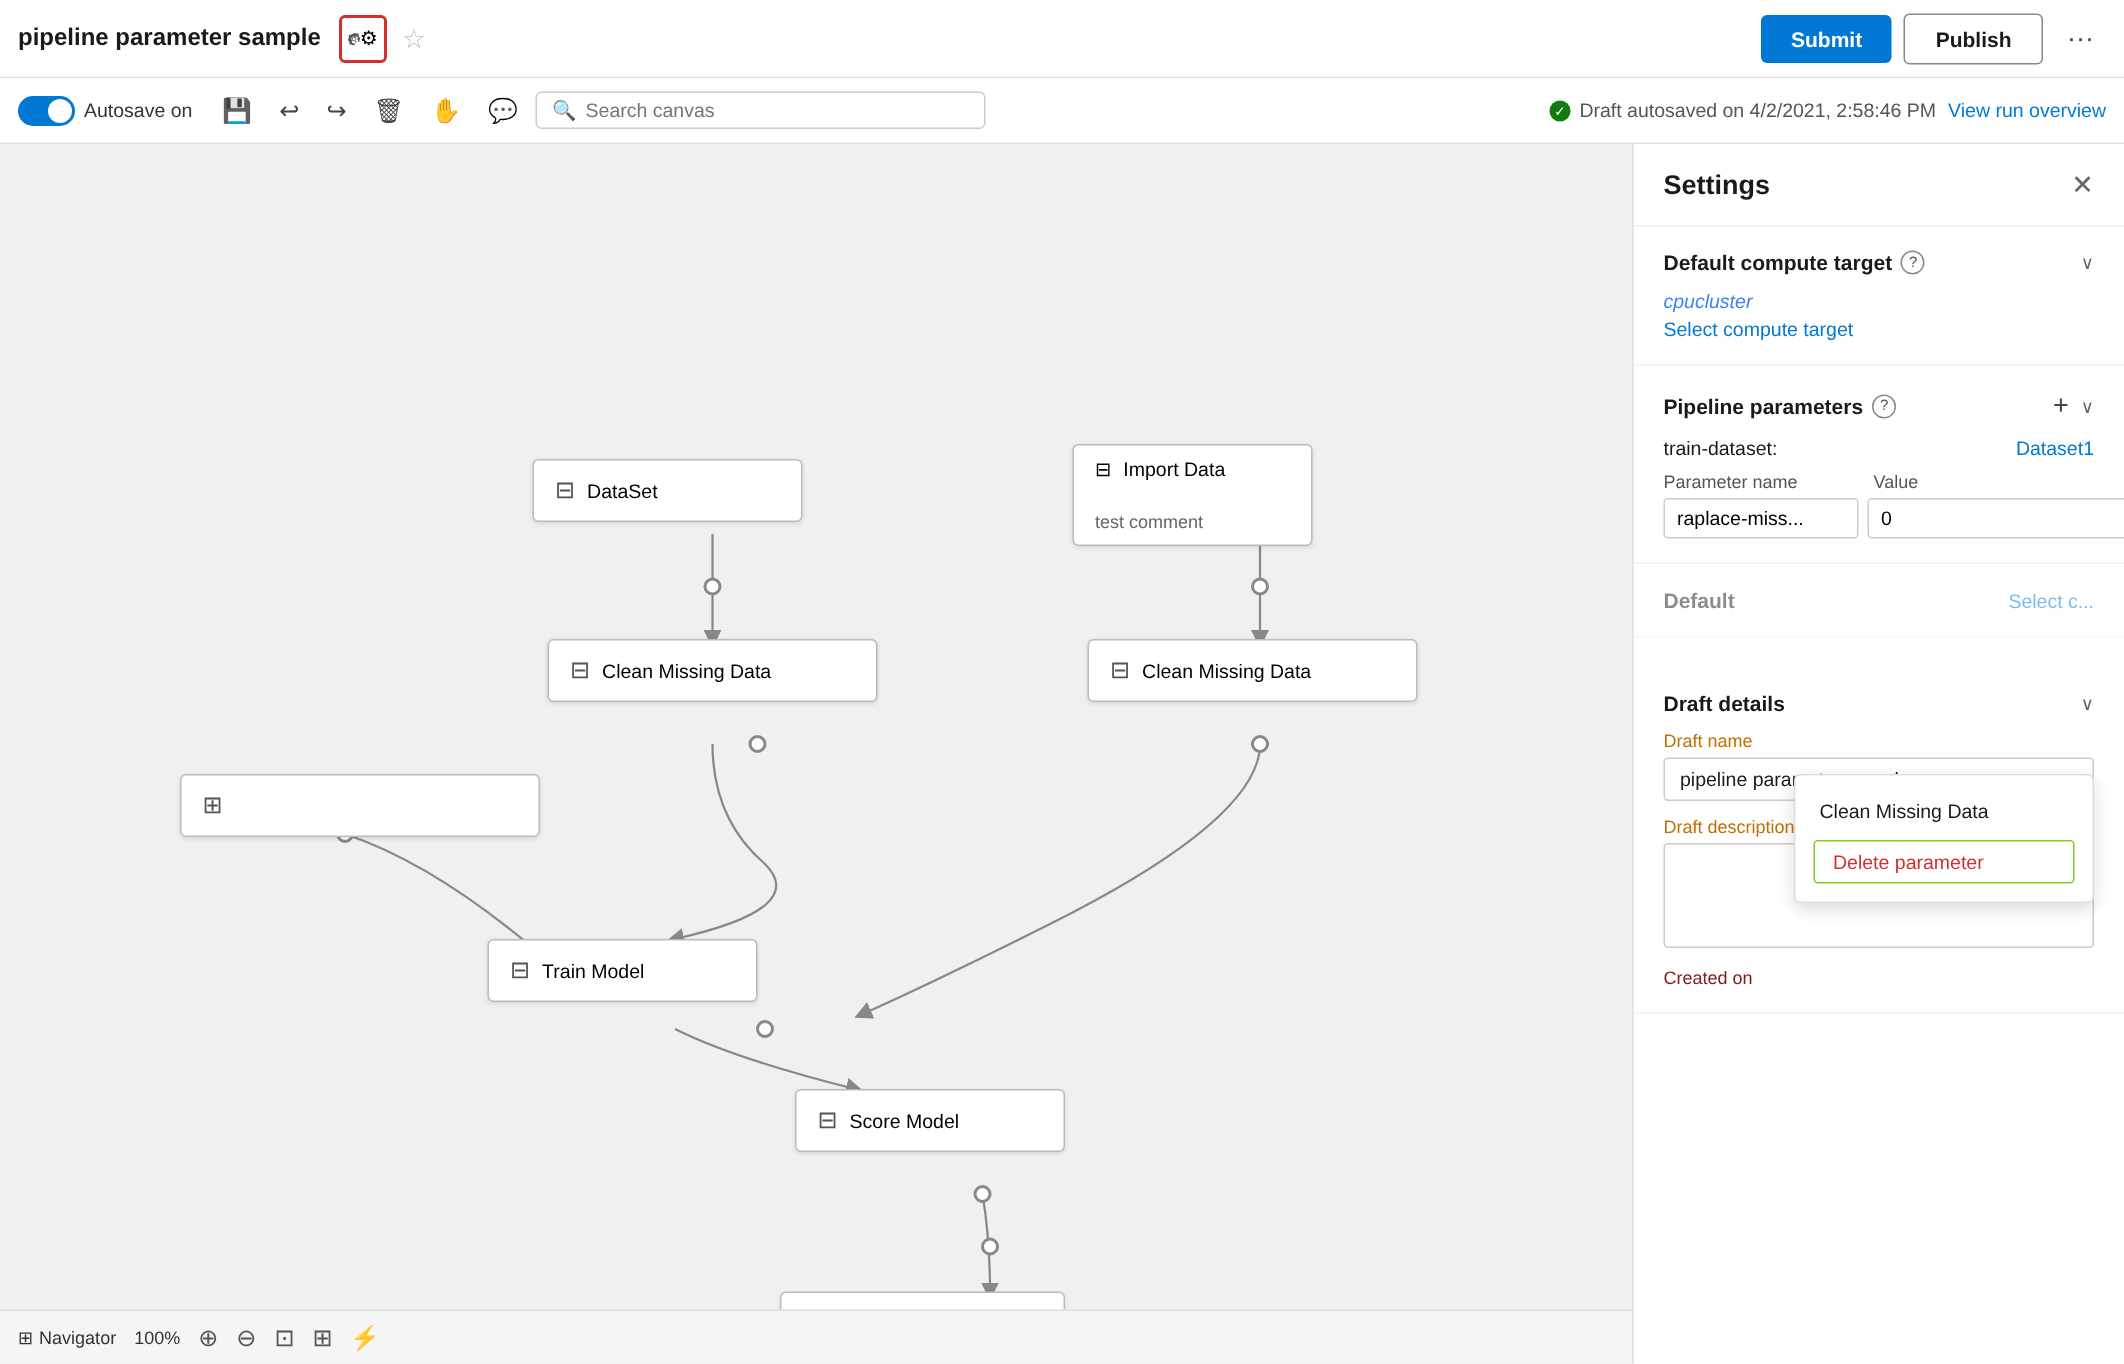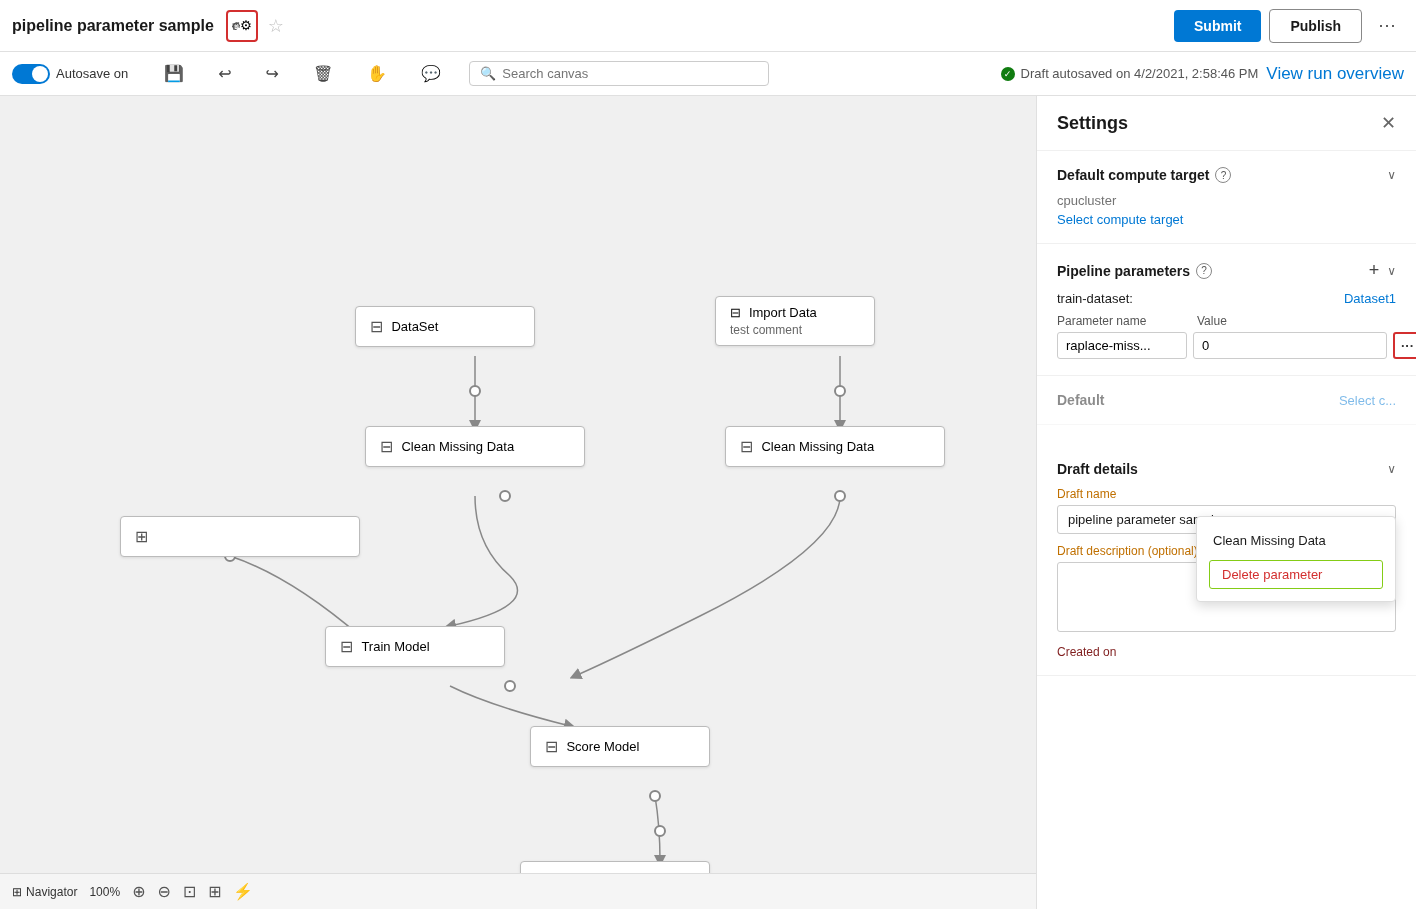--- a/index.html
+++ b/index.html
@@ -32,21 +32,21 @@
       padding: 8px 20px; font-size: 14px; font-weight: 600; cursor: pointer;
     }
     .more-btn {
       background: none; border: none; cursor: pointer; font-size: 18px; color: #444; padding: 4px 8px;
     }
 
     
     .toolbar {
       display: flex; align-items: center; height: 44px;
       background: #fff; border-bottom: 1px solid #e0e0e0;
-      padding: 0 12px; gap: 22px;
+      padding: 0 12px; gap: 6px;
     }
     .autosave-toggle {
       display: flex; align-items: center; gap: 6px; margin-right: 8px;
     }
     .toggle-switch {
       width: 38px; height: 20px; background: #0078d4; border-radius: 10px;
       position: relative; cursor: pointer;
     }
     .toggle-switch::after {
       content: ''; position: absolute; width: 16px; height: 16px;
@@ -68,21 +68,21 @@
     .toolbar-right {
       margin-left: auto; display: flex; align-items: center; gap: 8px;
     }
     .autosave-status {
       display: flex; align-items: center; gap: 6px; font-size: 13px; color: #555;
     }
     .status-dot {
       width: 14px; height: 14px; border-radius: 50%; background: #107c10;
       display: flex; align-items: center; justify-content: center; color: #fff; font-size: 9px;
     }
-    .view-run-link { color: #0078d4; text-decoration: none; font-size: 17px; cursor: pointer; }
+    .view-run-link { color: #0078d4; text-decoration: none; font-size: 13px; cursor: pointer; }
 
     
     .main-area {
       display: flex; height: calc(909px - 96px);
     }
 
     
     .canvas {
       flex: 1; background: #f0f0f0; position: relative; overflow: hidden;
     }
@@ -112,21 +112,21 @@
       background: none; border: none; cursor: pointer; font-size: 12px;
       display: flex; align-items: center; gap: 4px; color: #333;
     }
     .zoom-level { font-size: 12px; color: #333; cursor: pointer; }
     .bottom-tool-btn {
       background: none; border: none; cursor: pointer; font-size: 16px; color: #555;
     }
 
     
     .settings-panel {
-      width: 380px; background: #fff; border-left: 1px solid #e0e0e0;
+      width: 328px; background: #fff; border-left: 1px solid #e0e0e0;
       overflow-y: auto; position: relative;
       height: 100%;
     }
     .settings-header {
       display: flex; align-items: center; justify-content: space-between;
       padding: 16px 20px; border-bottom: 1px solid #f0f0f0;
     }
     .settings-title { font-size: 18px; font-weight: 600; color: #1a1a1a; }
     .close-btn {
       background: none; border: none; cursor: pointer; font-size: 18px; color: #666;
@@ -141,21 +141,21 @@
       display: flex; align-items: center; gap: 6px;
     }
     .section-title { font-size: 14px; font-weight: 600; color: #1a1a1a; }
     .help-icon {
       width: 16px; height: 16px; border-radius: 50%; border: 1px solid #888;
       display: flex; align-items: center; justify-content: center; font-size: 10px; color: #555; cursor: pointer;
     }
     .chevron { font-size: 12px; color: #666; }
     .section-content { margin-top: 10px; }
 
-    .compute-value { font-size: 13px; color: #737373; margin-bottom: 4px; }
+    .compute-value { font-size: 13px; color: #3b82f6; margin-bottom: 4px; font-style: italic; }
     .select-link { color: #0078d4; font-size: 13px; cursor: pointer; text-decoration: none; }
 
     
     .param-row {
       display: flex; align-items: flex-start; justify-content: space-between; margin-bottom: 8px;
     }
     .param-key { font-size: 13px; color: #1a1a1a; }
     .param-val { font-size: 13px; color: #0078d4; cursor: pointer; }
 
     .param-fields { margin-top: 8px; }
@@ -291,21 +291,21 @@
     <div class="node" style="left:355px; top:210px; width:180px">
       <span class="node-icon">⊟</span>
       <span>DataSet</span>
     </div>
 
     <div style="position:absolute; left:715px; top:200px; background:#fff; border:1px solid #bbb; border-radius:4px; padding:8px 14px; min-width:160px; box-shadow:0 1px 3px rgba(0,0,0,0.1);">
       <div style="display:flex;align-items:center;gap:8px;">
         <span>⊟</span>
         <span>Import Data</span>
       </div>
-      <div style="font-size:12px;color:#666;margin-top:3px;">test comment</div>
+      <div style="font-size:12px;color:#666;margin-top:21px;">test comment</div>
     </div>
 
     <div class="node" style="left:365px; top:330px; width:220px">
       <span class="node-icon">⊟</span>
       <span>Clean Missing Data</span>
     </div>
 
     <div class="node" style="left:725px; top:330px; width:220px">
       <span class="node-icon">⊟</span>
       <span>Clean Missing Data</span>

